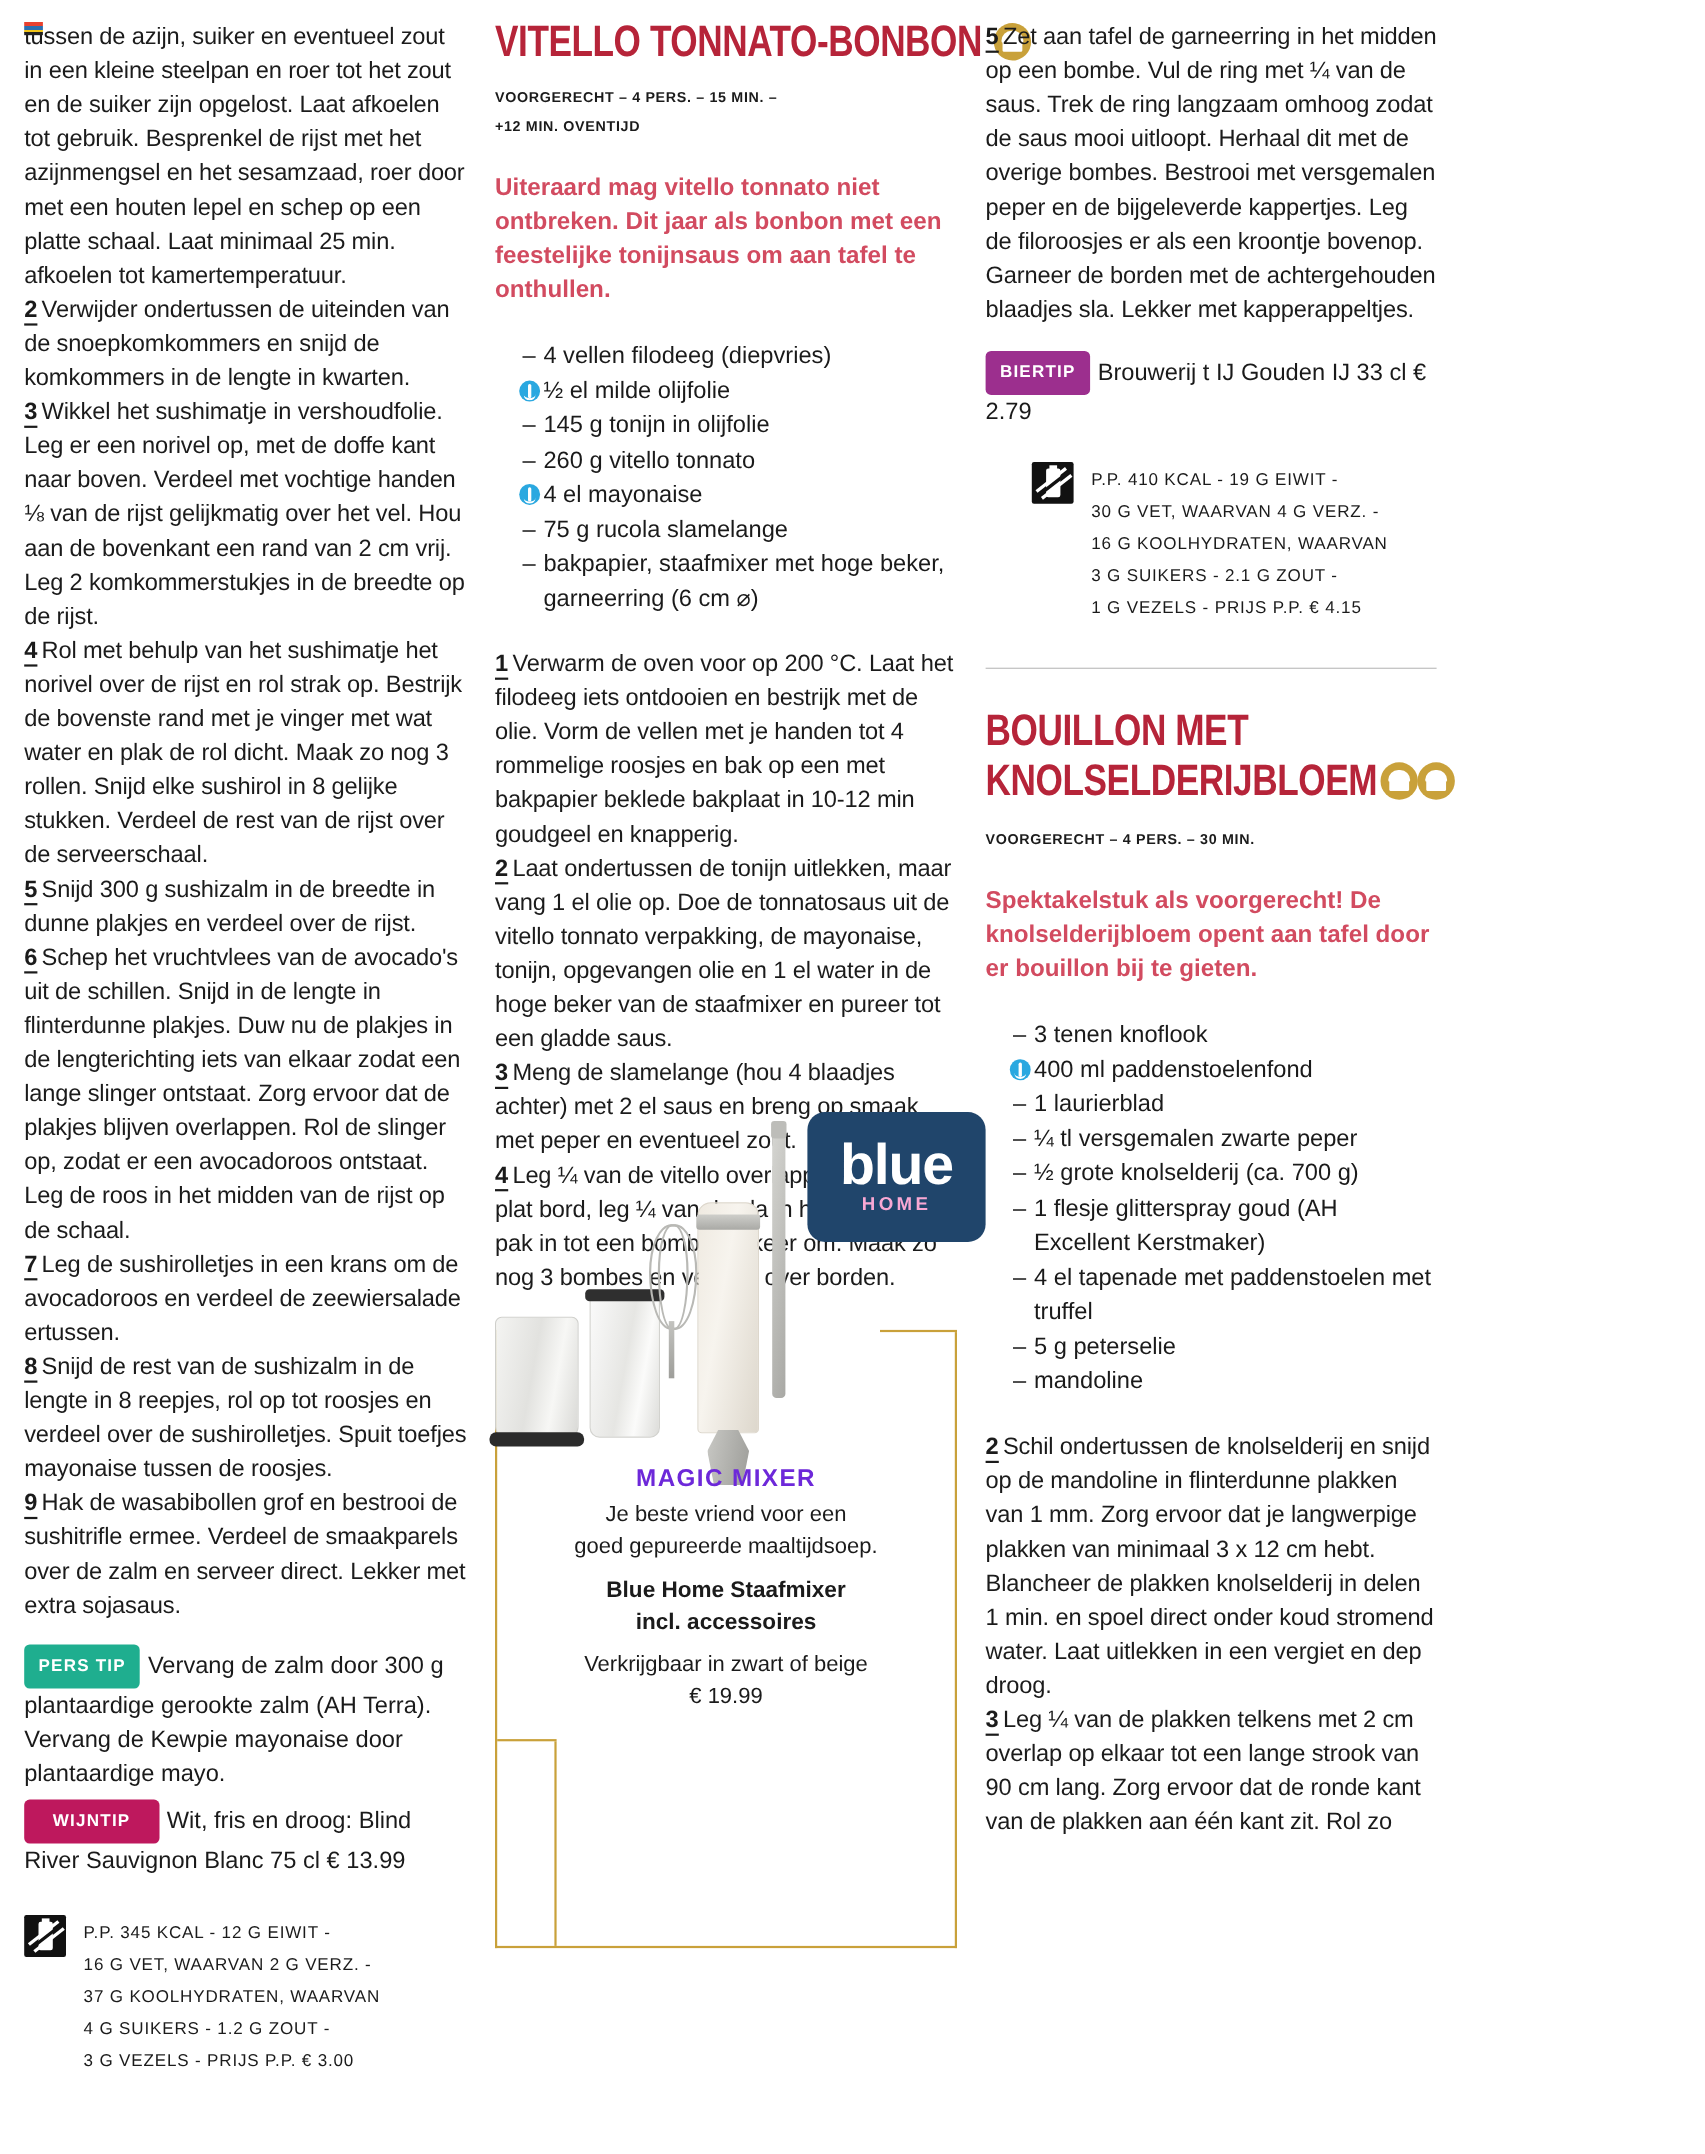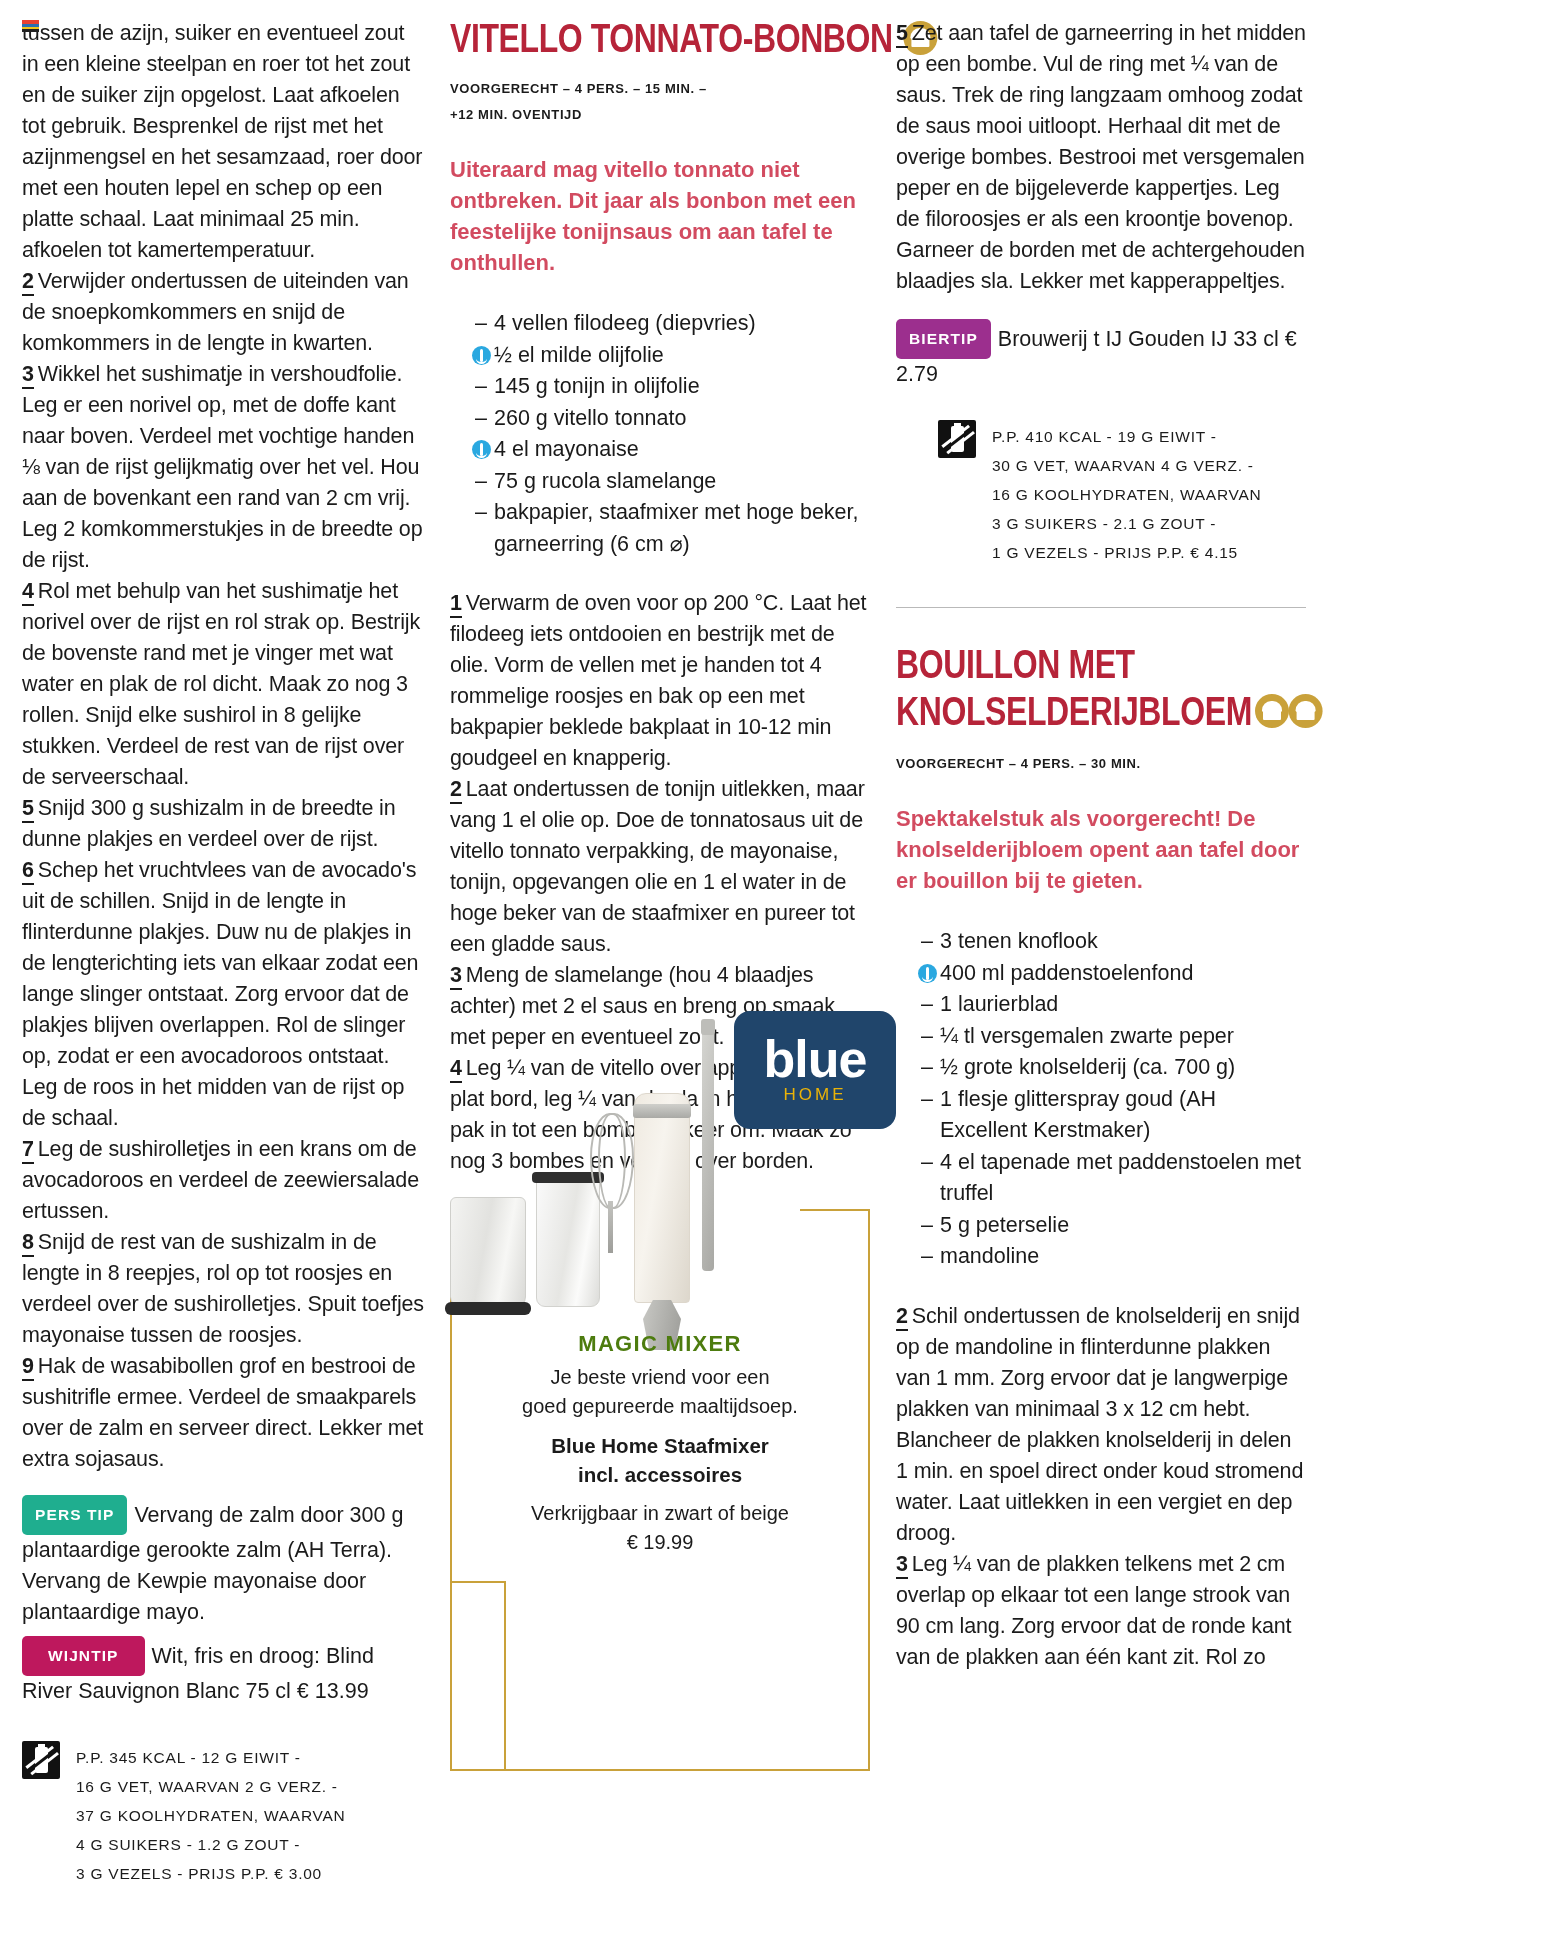--- a/index.html
+++ b/index.html
@@ -220,21 +220,21 @@
     height:330px;
   }
   .ad-cap{
     position:absolute;
     left:0;right:0;top:120px;
     text-align:center;
     padding:0 16px;
   }
   .ad-title{
     font-size:22px;font-weight:bold;letter-spacing:1.3px;
-    margin-bottom:6px;color:#4d7c0f;
+    margin-bottom:6px;color:#6d28d9;
   }
   .ad-sub{
     font-size:20px;line-height:29px;color:#1b1b1b;
   }
   .ad-prod{
     font-size:20.5px;line-height:29px;font-weight:bold;margin-top:10px;color:#1b1b1b;
   }
   .ad-avail{font-size:20px;line-height:29px;margin-top:10px;color:#1b1b1b;}
 
   
@@ -245,21 +245,21 @@
     background:#20456b;
     border-radius:16px;
     display:flex;flex-direction:column;
     align-items:center;justify-content:center;
     z-index:4;
   }
   .blue-logo .b1{
     color:#fff;font-size:52px;font-weight:bold;line-height:48px;letter-spacing:-1px;
   }
   .blue-logo .b2{
-    color:#eab308;font-size:17px;font-weight:normal;letter-spacing:3px;margin-top:2px;
+    color:#f9a8d4;font-size:17px;font-weight:bold;letter-spacing:3px;margin-top:2px;
   }
 
   
   .appl{position:absolute;bottom:0;left:0;width:100%;height:100%;}
   .jug{
     position:absolute;left:12px;bottom:16px;width:74px;height:108px;
     background:linear-gradient(100deg,#f4f4f2 0%,#e2e2df 45%,#f7f7f5 70%,#d9d9d6 100%);
     border-radius:6px 6px 10px 10px;
     border:1px solid #cfcfcb;
   }

